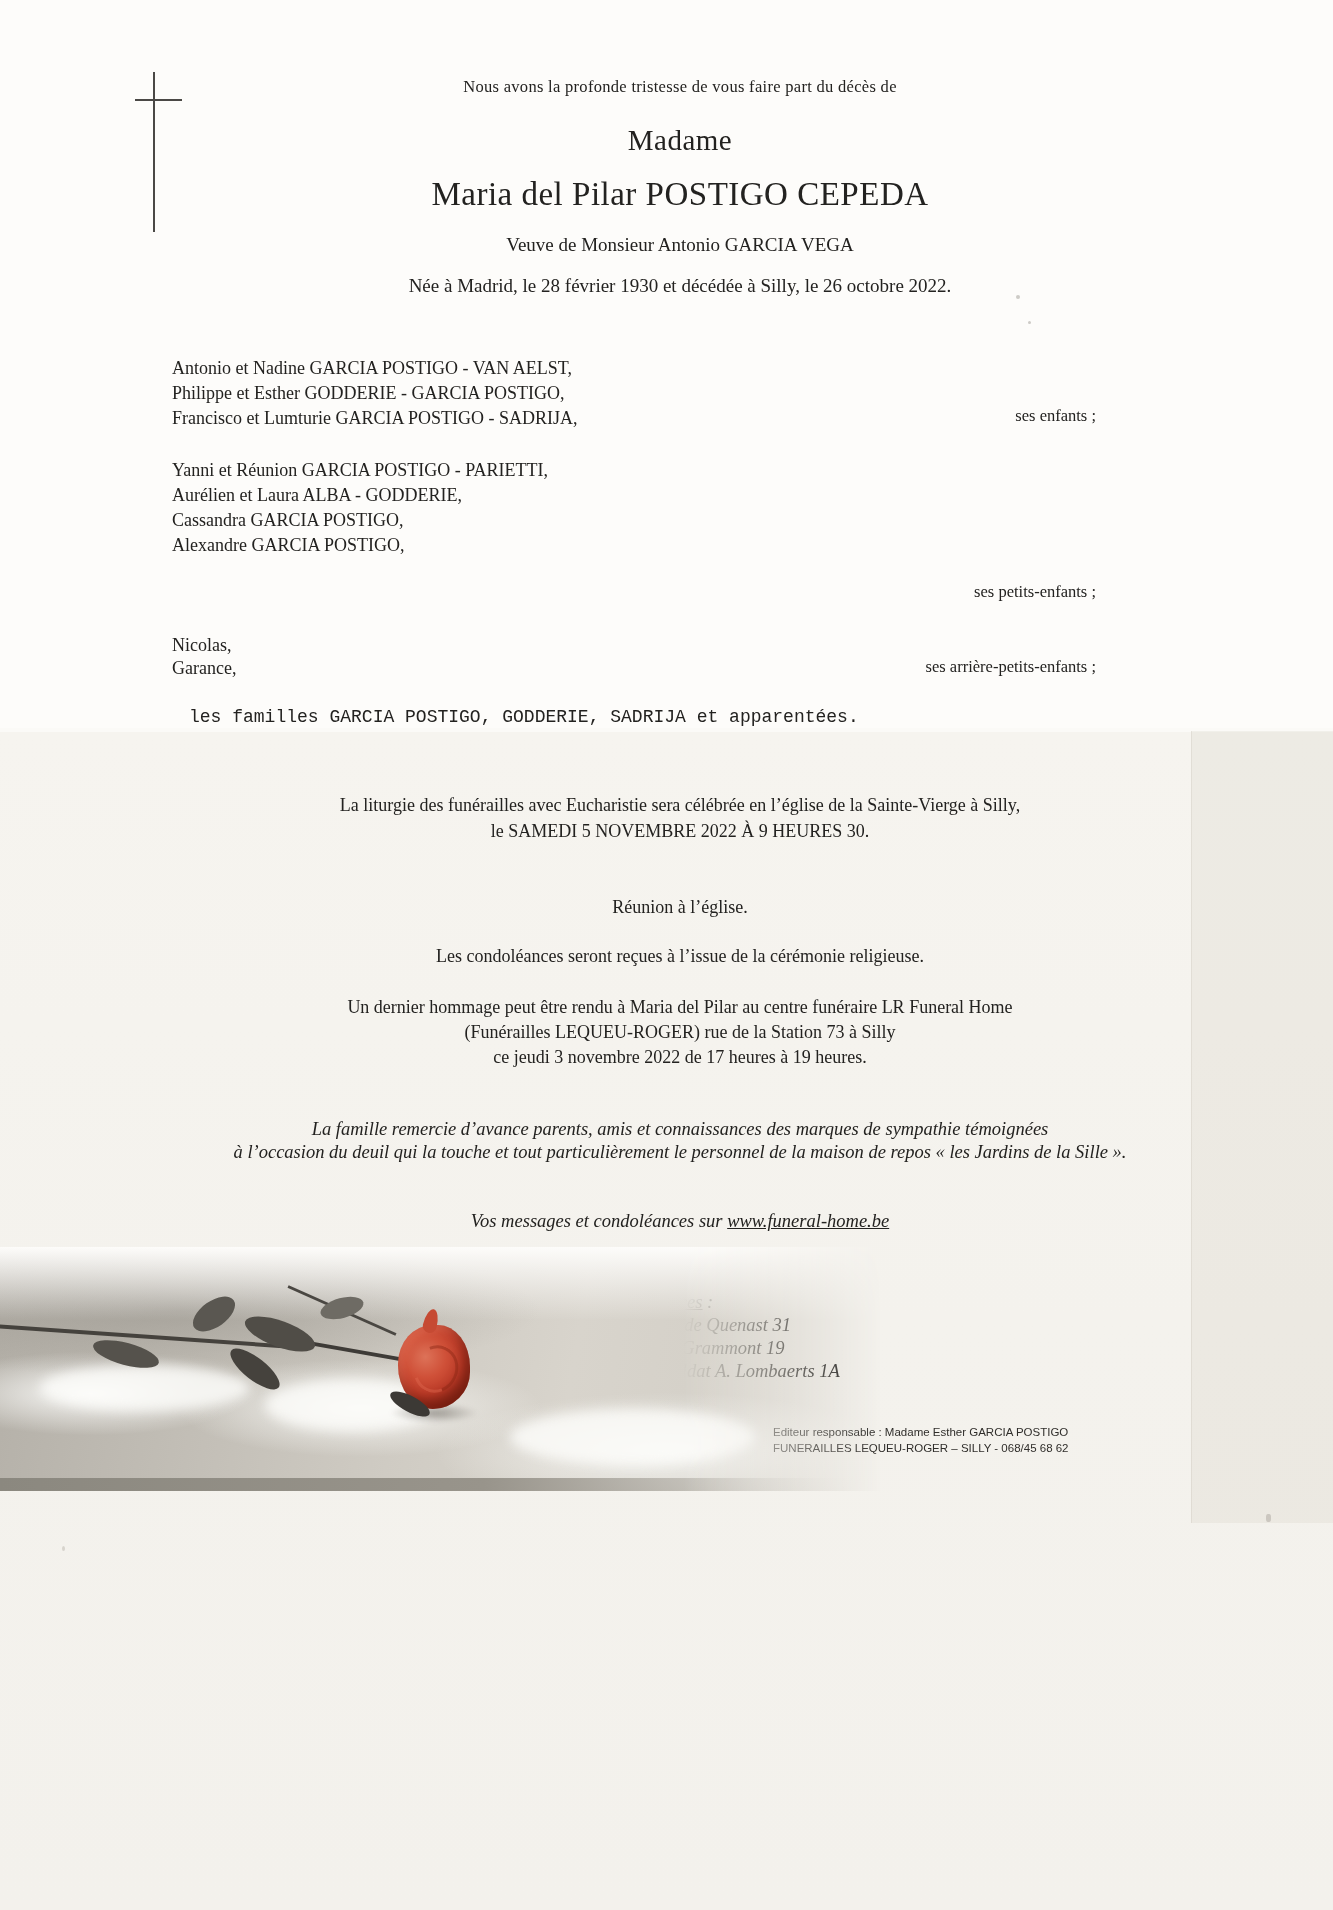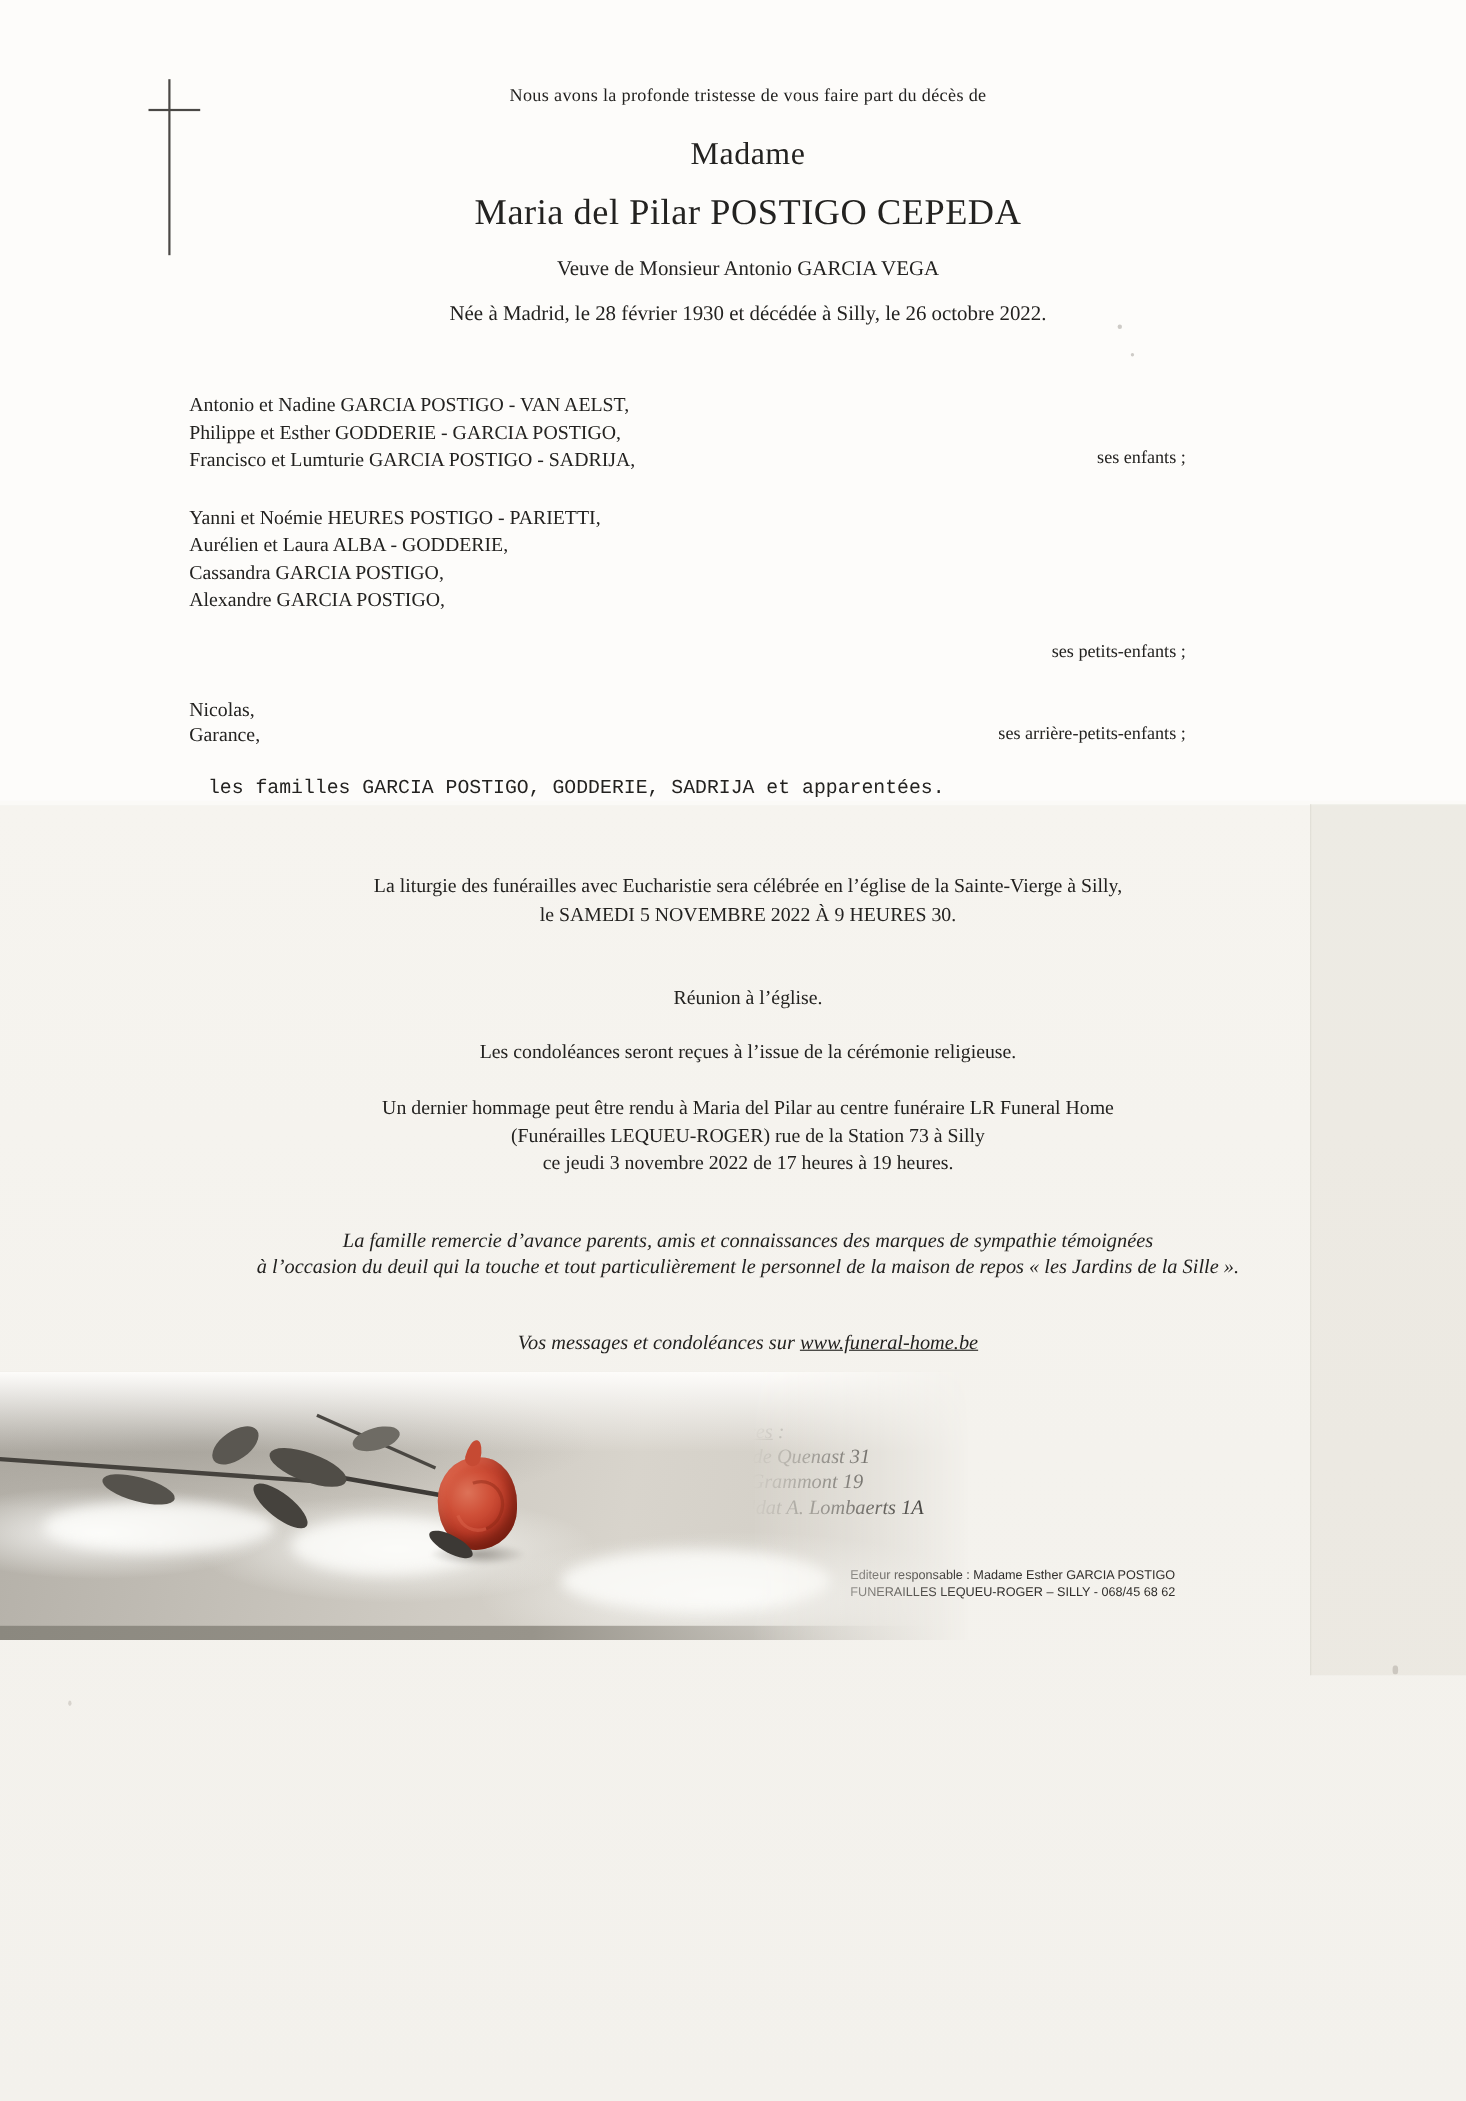--- a/index.html
+++ b/index.html
@@ -43,21 +43,21 @@
   .name{top:176px;font-size:33px;letter-spacing:.5px;}
   .widow{top:234px;font-size:19px;}
   .born{top:275px;font-size:19px;}
 
   .famblock{position:absolute;left:172px;font-size:18px;line-height:25px;}
   .children{top:356px;}
   .grandchildren{top:458px;}
   .greatgrand{top:634px;line-height:23px;}
   .families-line{position:absolute;left:189px;top:707px;font-size:18px;font-family:Liberation Mono, monospace;}
 
-  .rel-label{position:absolute;right:255px;font-size:16.5px;text-align:right;}
+  .rel-label{position:absolute;right:237px;font-size:16.5px;text-align:right;}
   .lbl-children{top:406px;}
   .lbl-grand{top:582px;}
   .lbl-greatgrand{top:657px;margin-left:18px;}
 
   .liturgy{top:792px;font-size:18px;line-height:26px;}
   .meeting{top:897px;font-size:18px;}
   .condol{top:946px;font-size:18px;}
   .tribute{top:995px;font-size:18px;line-height:25px;}
   .thanks{top:1118px;font-size:18.5px;line-height:23px;font-style:italic;}
   .messages{top:1211px;font-size:18.5px;font-style:italic;}
@@ -145,21 +145,21 @@
   <div class="cline born">Née à Madrid, le 28 février 1930 et décédée à Silly, le 26 octobre 2022.</div>
 
   <div class="famblock children">
     <div>Antonio et Nadine GARCIA POSTIGO - VAN AELST,</div>
     <div>Philippe et Esther GODDERIE - GARCIA POSTIGO,</div>
     <div>Francisco et Lumturie GARCIA POSTIGO - SADRIJA,</div>
   </div>
   <div class="rel-label lbl-children">ses enfants ;</div>
 
   <div class="famblock grandchildren">
-    <div>Yanni et Noémie HEURES POSTIGO - PARIETTI,</div>
+    <div>Yanni et Réunion GARCIA POSTIGO - PARIETTI,</div>
     <div>Aurélien et Laura ALBA - GODDERIE,</div>
     <div>Cassandra GARCIA POSTIGO,</div>
     <div>Alexandre GARCIA POSTIGO,</div>
   </div>
   <div class="rel-label lbl-grand">ses petits-enfants ;</div>
 
   <div class="famblock greatgrand">
     <div>Nicolas,</div>
     <div>Garance,</div>
   </div>

